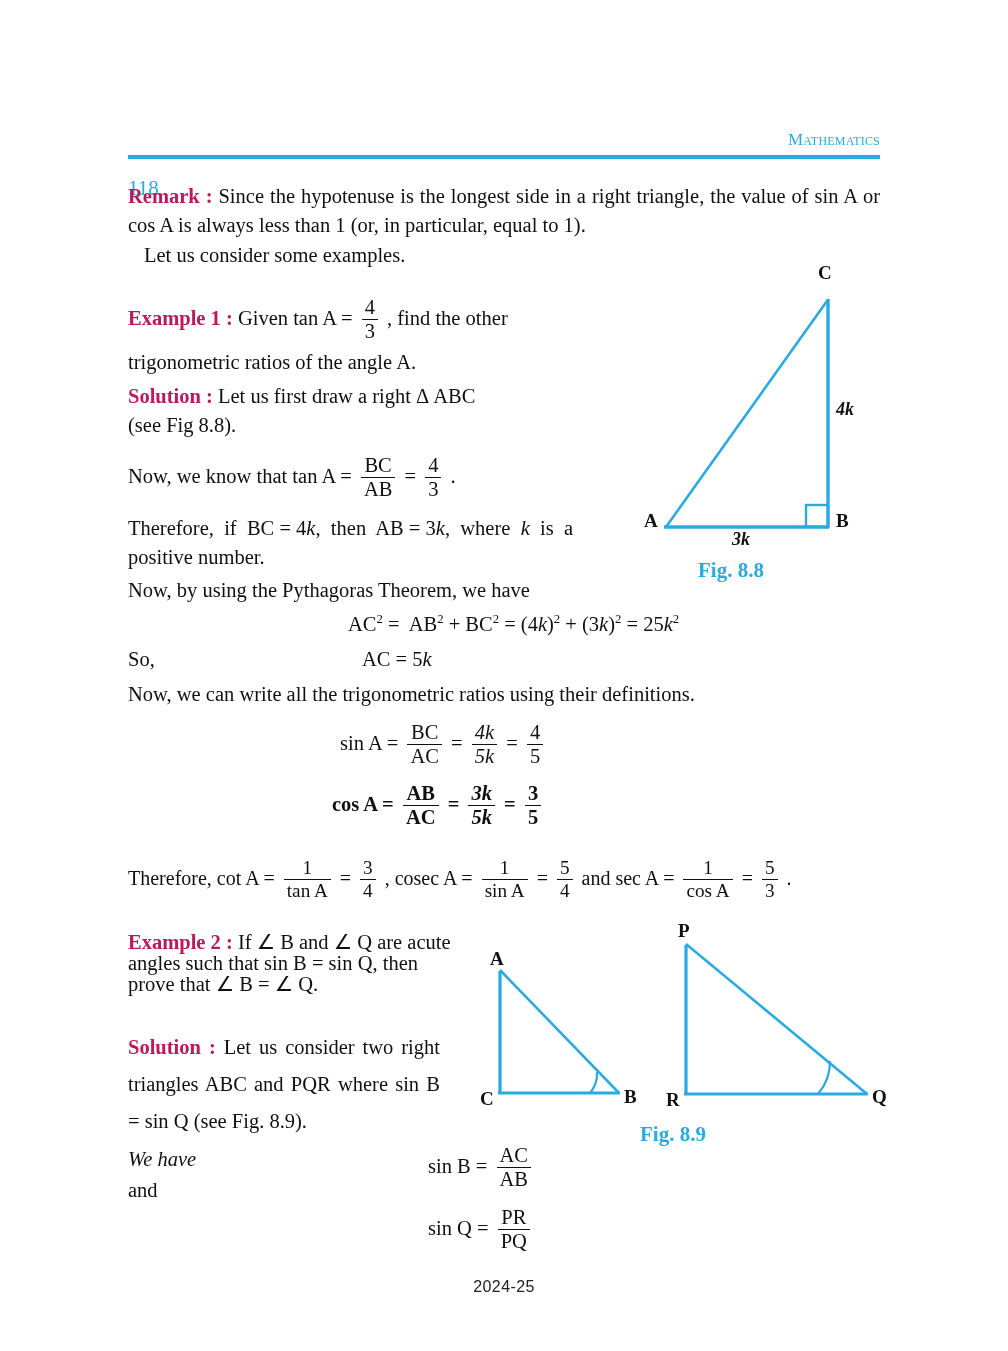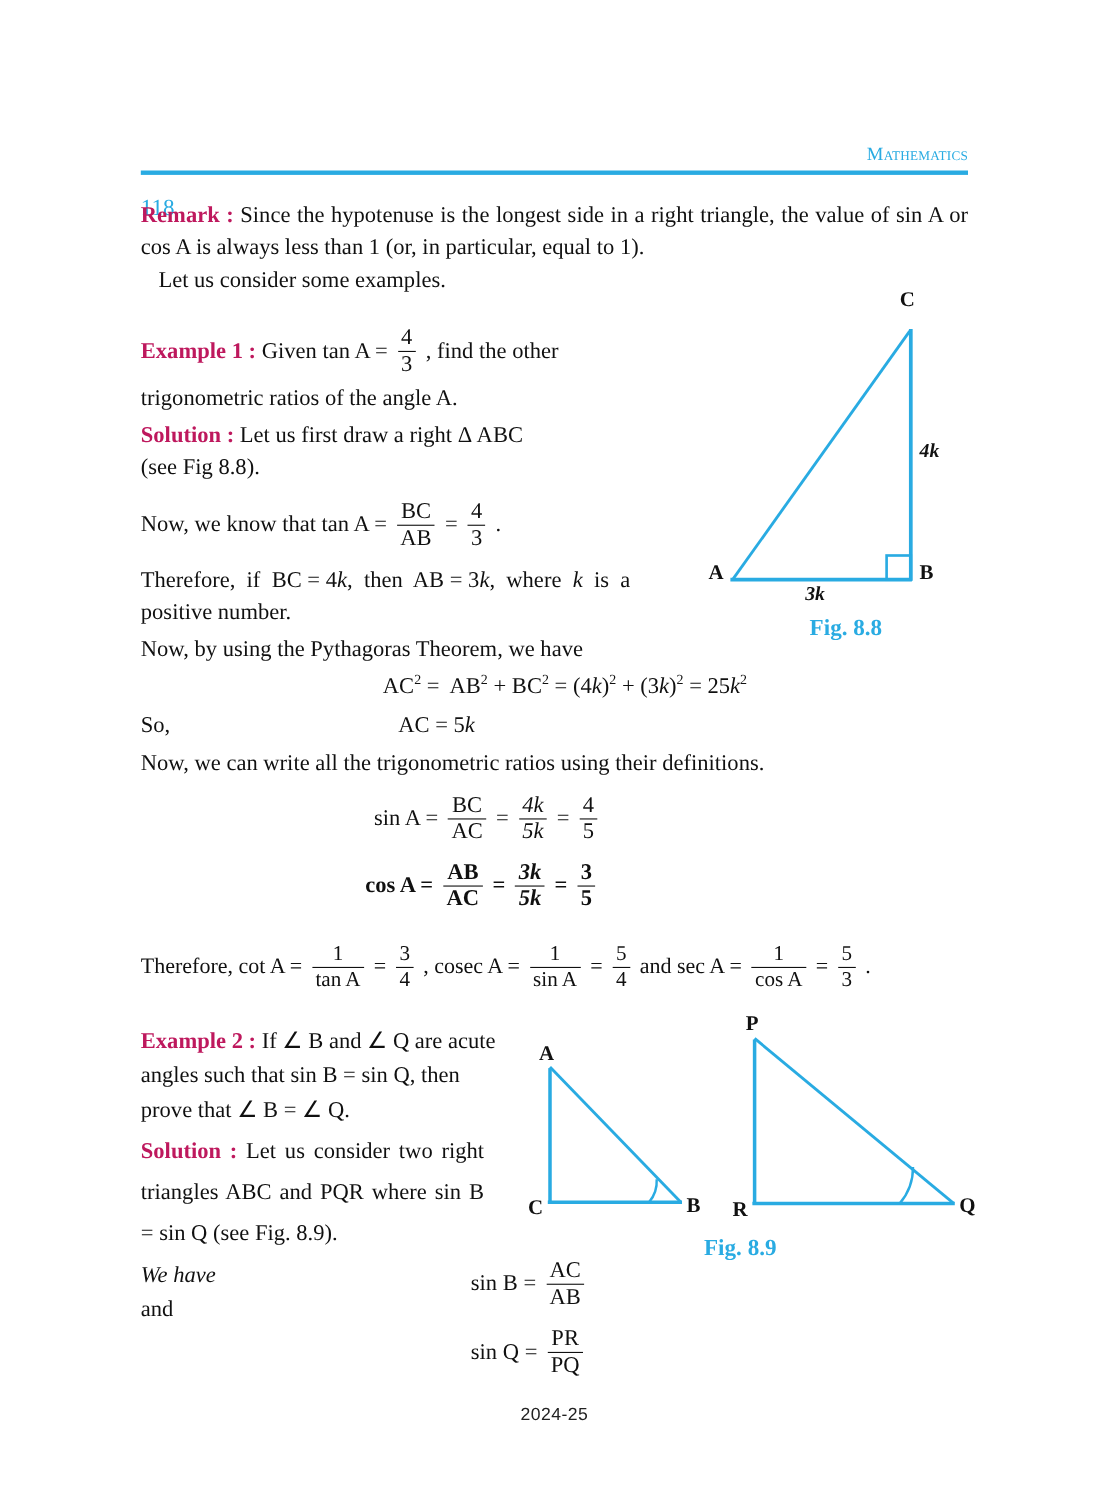--- a/index.html
+++ b/index.html
@@ -261,21 +261,21 @@
     <span class="den">cos A</span>
   </span>
   <span>=</span>
   <span class="frac sm">
     <span class="num">5</span>
     <span class="den">3</span>
   </span>
   <span>.</span>
 </div>
 
-<div class="para" style="left:128px; top:932px; width:338px; line-height:31px;">
+<div class="para" style="left:128px; top:932px; width:338px; line-height:21px;">
   <span class="kw">Example 2 :</span>
   <span>If ∠ B  and  ∠ Q  are acute angles such that sin B = sin Q, then prove that ∠ B = ∠ Q.</span>
 </div>
 
 <div class="para just" style="left:128px; top:1029px; width:312px; line-height:37px;">
   <span class="kw">Solution :</span>
   <span>Let us consider two right triangles  ABC  and  PQR  where sin B = sin Q (see Fig. 8.9).</span>
 </div>
 
 <div class="para" style="left:128px; top:1145px;font-style:italic;">
@@ -310,21 +310,21 @@
     <line x1="24" y1="259" x2="189" y2="259" stroke="#29abe2" stroke-width="3.4"></line>
 
     <rect x="166" y="237" width="22" height="22" fill="none" stroke="#29abe2" stroke-width="2.4"></rect>
   </svg>
   <span class="vlabel" style="left:178px; top:-6px;">C</span>
   <span class="vlabel" style="left:4px; top:242px;">A</span>
   <span class="vlabel" style="left:196px; top:242px;">B</span>
   <span class="slabel" style="left:196px; top:131px;">4k</span>
   <span class="slabel" style="left:92px; top:261px;">3k</span>
 </div>
-<div class="figcap" style="left:736px; top:558px;">Fig. 8.8</div>
+<div class="figcap" style="left:698px; top:558px;">Fig. 8.8</div>
 
 <div style="position:absolute; left:478px; top:918px; width:420px; height:200px;">
   <svg width="420" height="200" viewBox="0 0 420 200">
 
     <line x1="22" y1="53" x2="22" y2="176" stroke="#29abe2" stroke-width="3.2"></line>
     <line x1="20" y1="175" x2="142" y2="175" stroke="#29abe2" stroke-width="3.2"></line>
     <line x1="22" y1="52" x2="141" y2="175" stroke="#29abe2" stroke-width="2.6"></line>
     <path d="M 112 175 A 30 30 0 0 0 119 154" fill="none" stroke="#29abe2" stroke-width="2.2"></path>
 
     <line x1="208" y1="27" x2="208" y2="177" stroke="#29abe2" stroke-width="3.2"></line>

